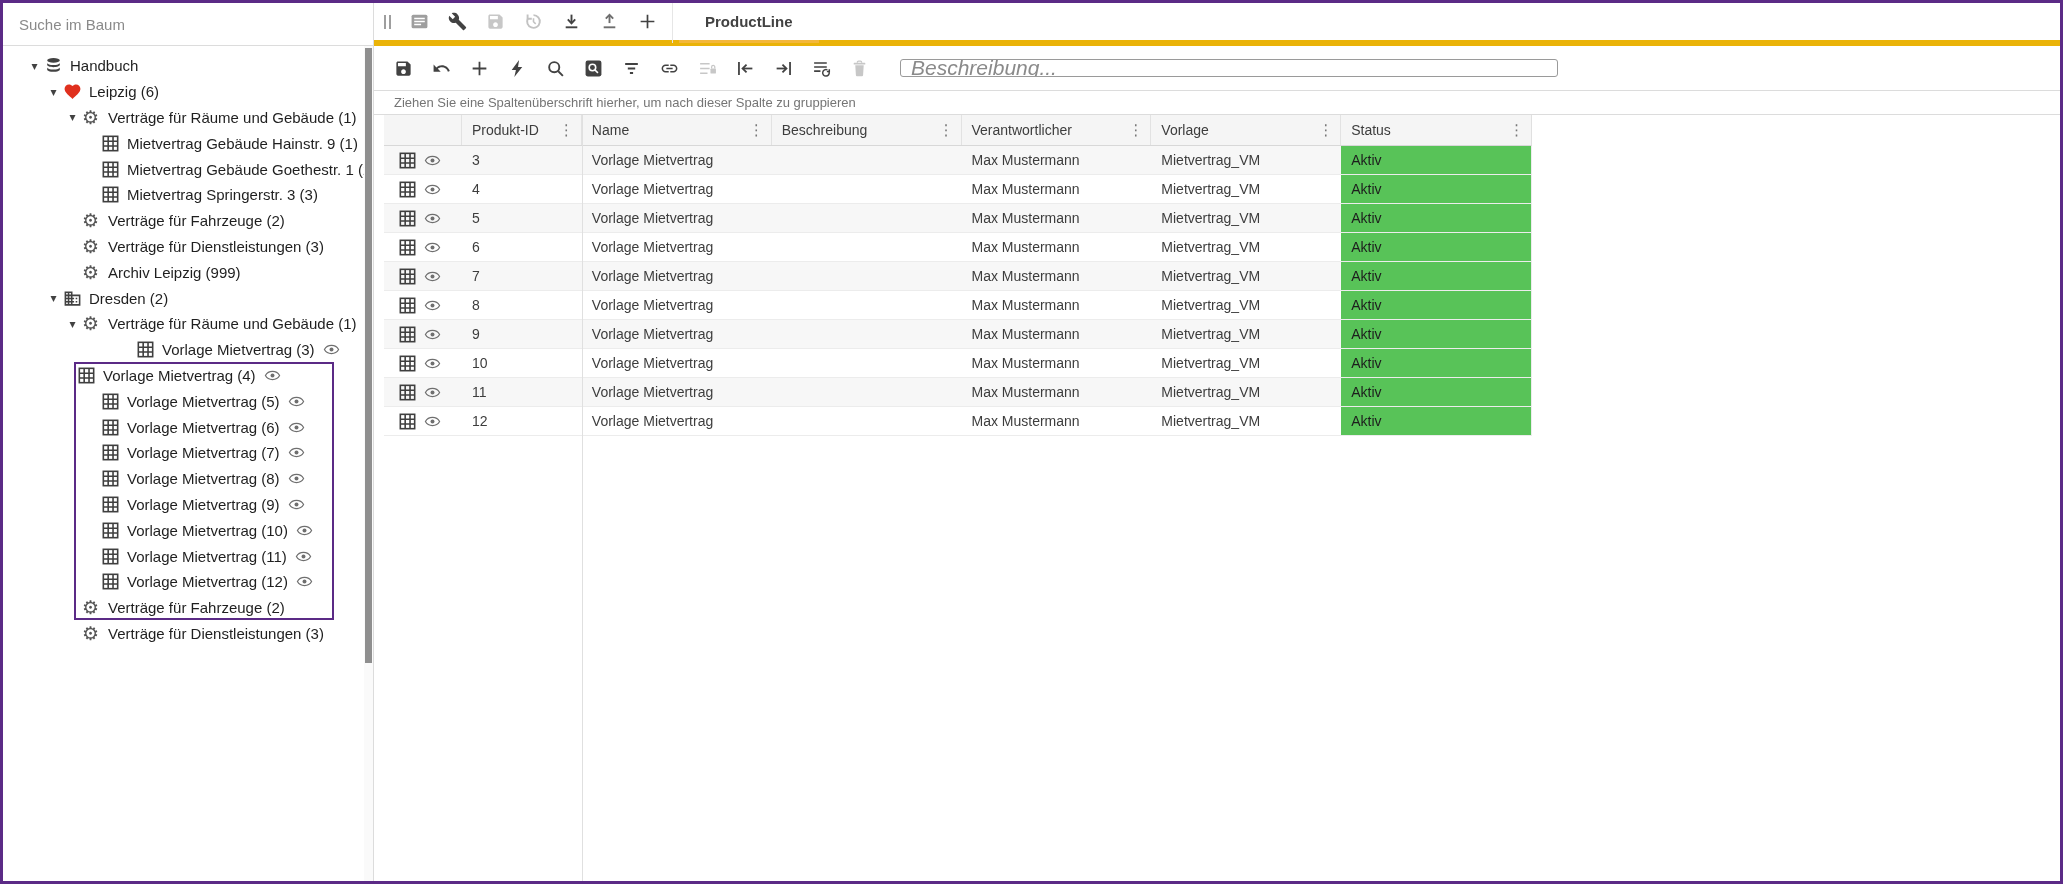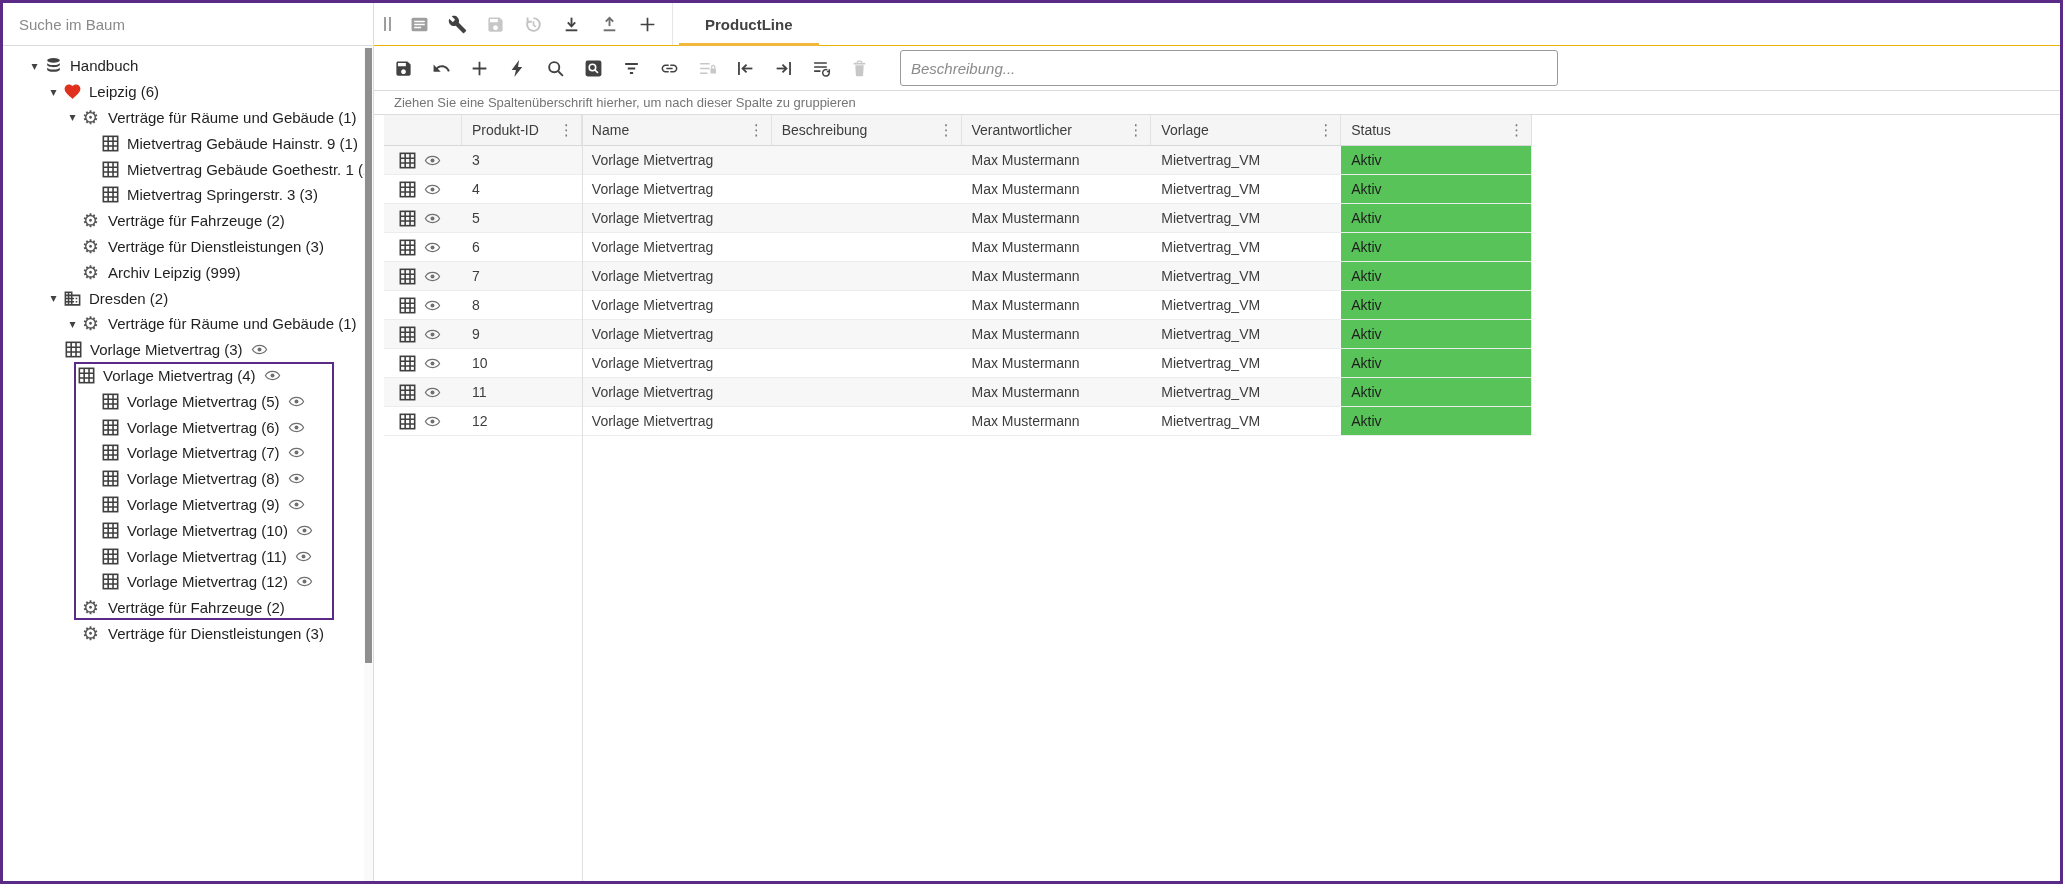--- a/index.html
+++ b/index.html
@@ -19,30 +19,30 @@
   .eye { margin-left:8px; display:flex; align-items:center; }
   .si { width:19px; height:19px; display:block; }
   .se { width:17px; height:17px; display:block; }
   .gear-glyph { font-size:19px; line-height:1; color:#555; }
   .scrollbar { position:absolute; right:0; top:43px; bottom:0; width:9px; background:#FAFAFA; }
   .scroll-thumb { position:absolute; left:1px; top:2px; width:7px; height:615px; background:#8F8F8F; }
   .annotation-box { position:absolute; left:71px; top:316px; width:260px; height:258px; border:2px solid #5B2A86; pointer-events:none; z-index:5; }
 
   
   .main { flex:1; min-width:0; display:flex; flex-direction:column; position:relative; background:#fff; }
-  .toolbar-top { height:43px; flex:none; border-bottom:1px solid #eab308; display:flex; align-items:center; padding-left:4px; }
+  .toolbar-top { height:43px; flex:none; border-bottom:6px solid #eab308; display:flex; align-items:center; padding-left:4px; }
   .toolbar2 { height:45px; flex:none; border-bottom:1px solid #DCDCDC; display:flex; align-items:center; padding-left:10px; }
   .tbtn { width:38px; height:40px; display:flex; align-items:center; justify-content:center; cursor:pointer; flex:none; }
   .ti { width:19px; height:19px; display:block; }
   .drag-handle { display:flex; gap:3px; margin:0 9px 0 6px; cursor:col-resize; }
   .drag-handle span { width:2px; height:14px; background:#9E9E9E; display:block; }
   .vsep { width:1px; height:42px; background:#E6E6E6; margin-left:6px; flex:none; }
   .tab { height:43px; position:relative; display:flex; align-items:center; padding:0 26px; margin-left:6px; font-size:15px; font-weight:bold; color:#424242; cursor:pointer; flex:none; }
   .tab::after { content:""; position:absolute; left:0; right:0; bottom:0; height:3px; background:#F3B73B; }
-  .desc-input { margin-left:22px; width:658px; height:36px; border:1px solid #9A9A9A; border-radius:3px; padding:0 10px; font-size:15px; color:#555; outline:none; font-family:inherit; }
+  .desc-input { margin-left:22px; width:658px; height:18px; border:1px solid #9A9A9A; border-radius:3px; padding:0 10px; font-size:21px; color:#555; outline:none; font-family:inherit; }
   .desc-input::placeholder { font-style:italic; color:#8A8A8A; }
   .group-bar { height:24px; flex:none; border-bottom:1px solid #DCDCDC; display:flex; align-items:center; padding-left:20px; font-size:13px; color:#757575; background:#fff; }
 
   
   .table-wrap { position:relative; flex:1; padding-left:10px; overflow:hidden; }
   .thead { display:flex; width:1148px; height:31px; background:#F5F5F5; border-bottom:1px solid #D8D8D8; border-right:1px solid #E0E0E0;justify-content:center; }
   .th { display:flex; align-items:center; justify-content:space-between; padding:0 4px 0 10px; font-size:14px; color:#3d3d3d; border-right:1px solid #E2E2E2; cursor:pointer; }
   .th:last-child { border-right:none; }
   .menu-dots { color:#777; font-size:15px; padding:0 3px; }
   .trow { display:flex; width:1148px; height:29px; border-bottom:1px solid #ECECEC; border-right:1px solid #ECECEC; background:#fff; cursor:pointer; }
@@ -164,21 +164,21 @@
           </span>
           <span class="tlabel">Dresden (2)</span>
         </div>
         <div class="titem" style="padding-left:60px">
           <span class="arrow">▾</span>
           <span class="ticon">
             <span class="gear-glyph">⚙</span>
           </span>
           <span class="tlabel">Verträge für Räume und Gebäude (1)</span>
         </div>
-        <div class="titem" style="padding-left:42px">
+        <div class="titem" style="padding-left:114px">
           <span class="arrow"></span>
           <span class="ticon">
             <svg class="si" viewBox="0 0 18 18">
               <g fill="none" stroke="#3F3F3F" stroke-width="1.5">
                 <rect x="2.2" y="2.2" width="13.6" height="13.6"></rect>
                 <path d="M2.2 6.8h13.6M2.2 11.4h13.6M6.8 2.2v13.6M11.4 2.2v13.6"></path>
               </g>
             </svg>
           </span>
           <span class="tlabel">Vorlage Mietvertrag (3)</span>

